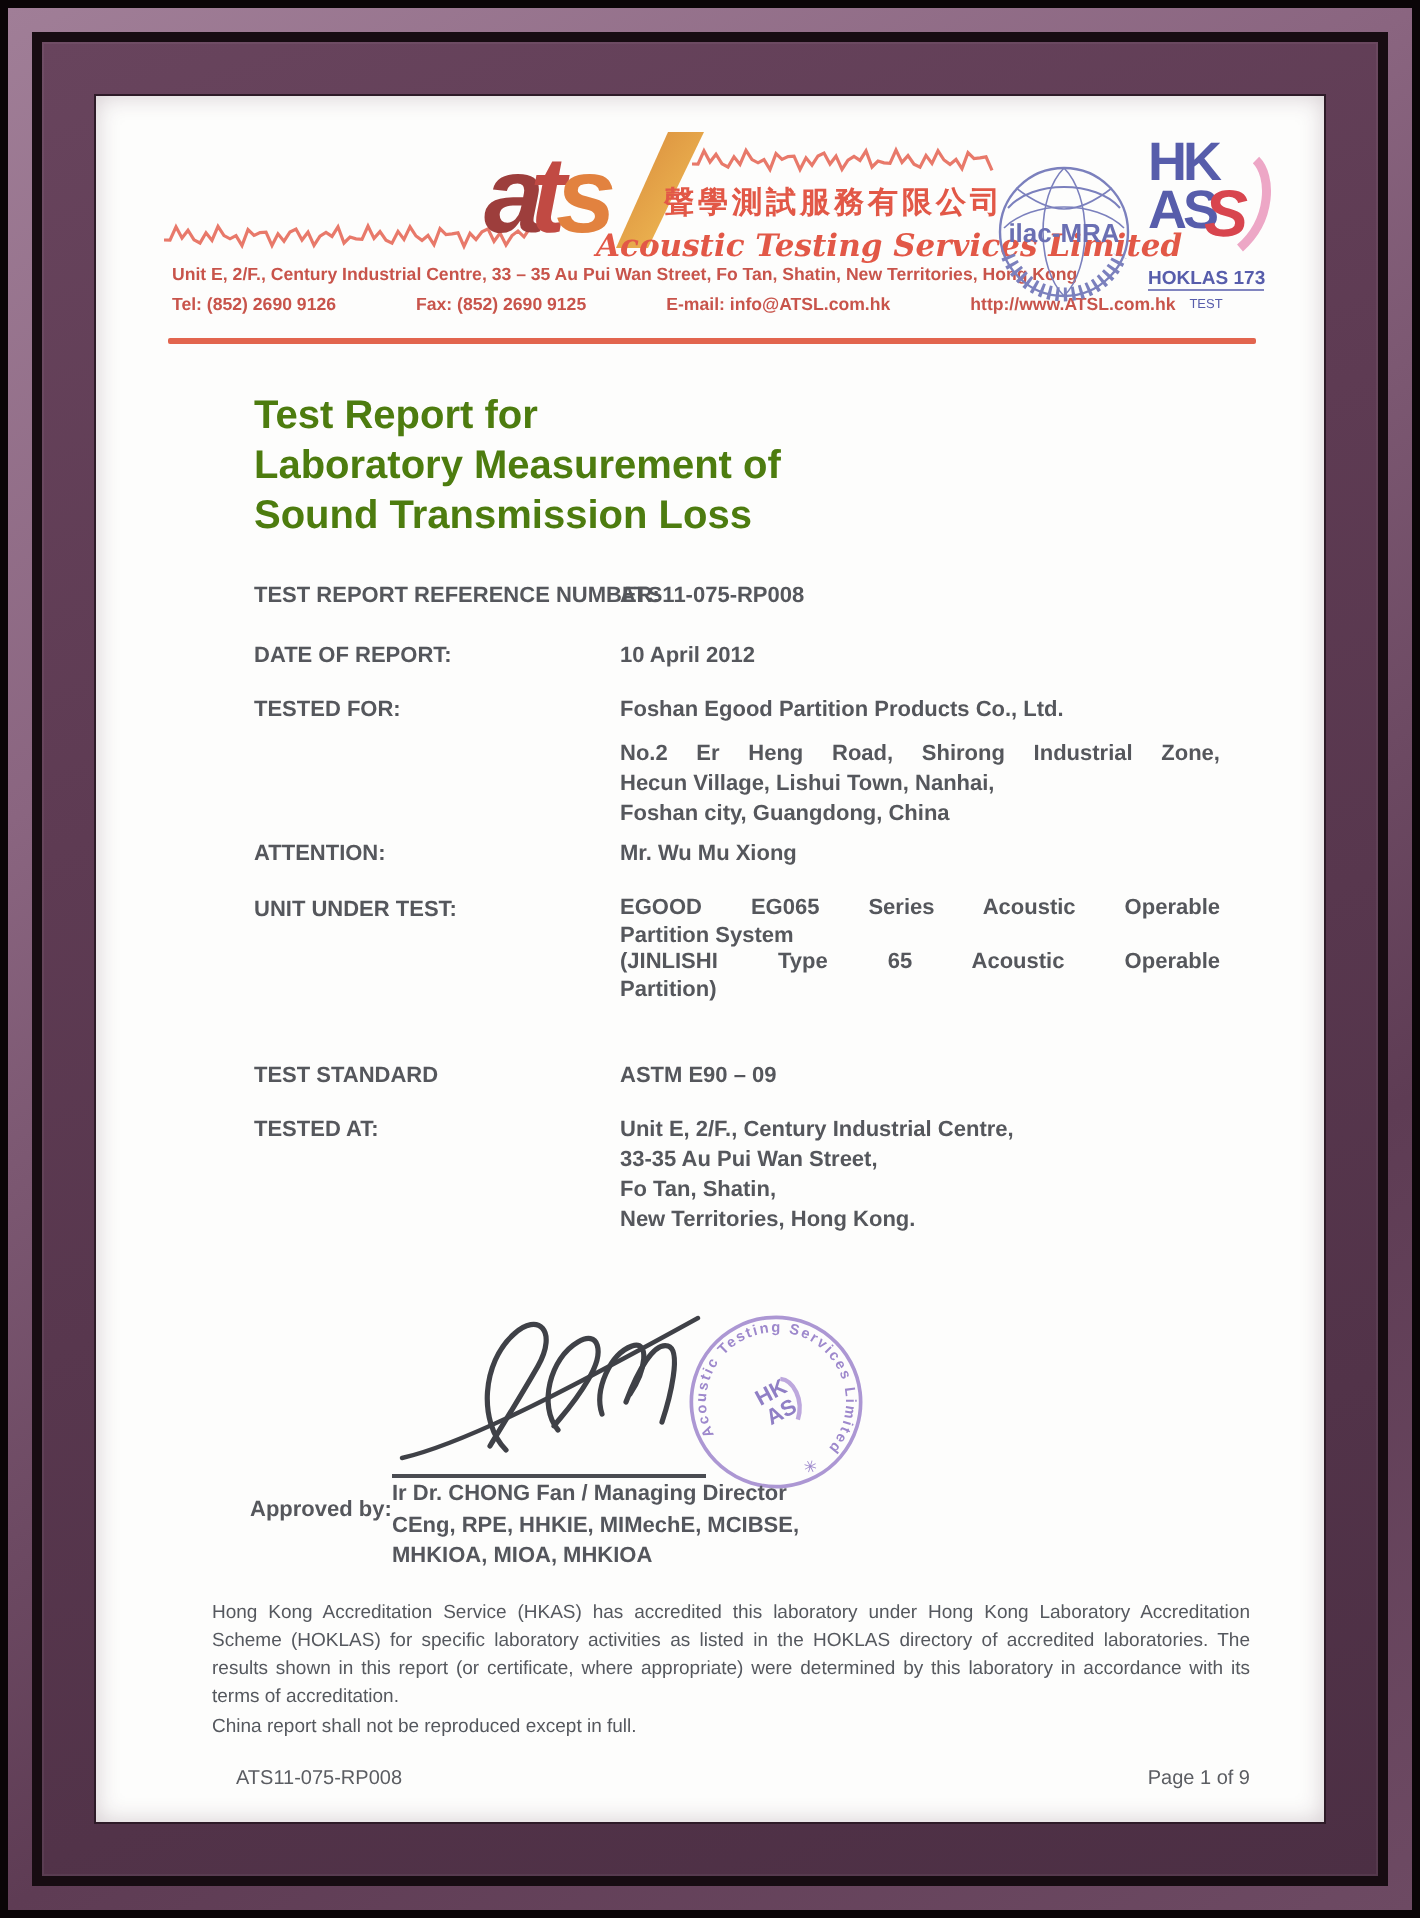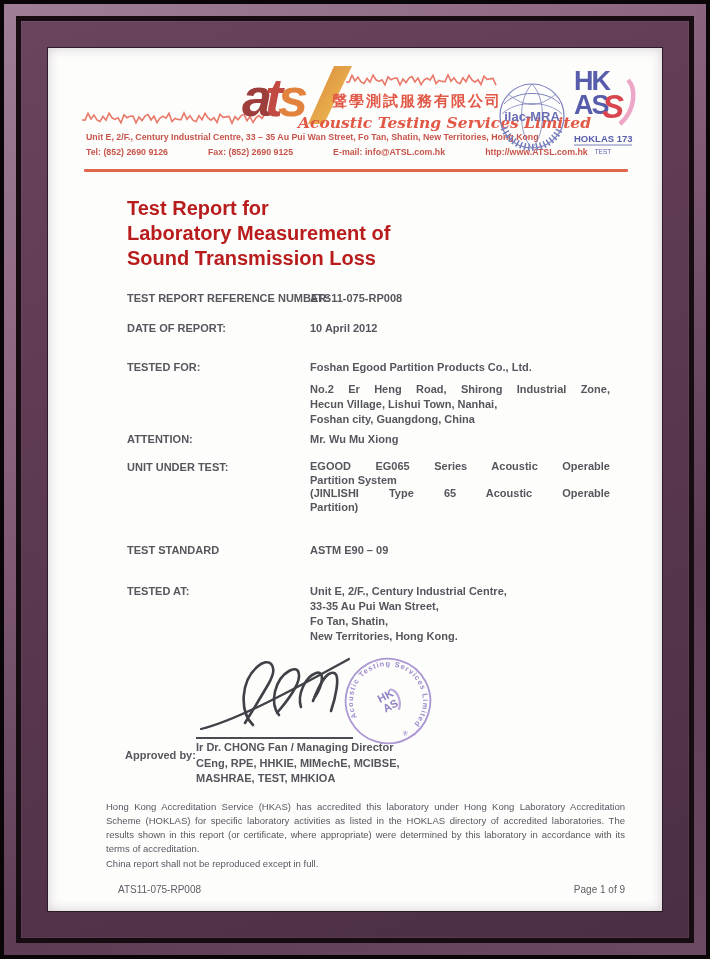--- a/index.html
+++ b/index.html
@@ -21,29 +21,29 @@
   }
   .abs{position:absolute;}
   
   .zig{stroke:#e8796a;stroke-width:1.6;fill:none;}
   .company-zh{font-size:15px;font-weight:bold;color:#e25847;letter-spacing:2px;white-space:nowrap;text-align:right;}
   .company-en{font-family:"DejaVu Serif", serif;font-style:italic;font-weight:bold;font-size:15.5px;color:#e25847;white-space:nowrap;}
   .addr{font-size:8.8px;font-weight:bold;color:#c8544b;white-space:nowrap;}
   .contact{display:flex;gap:16px;font-size:8.8px;font-weight:bold;color:#c8544b;white-space:nowrap;}
   .red-rule{background:#e2654e;border-radius:1px;}
   
-  .title{font-size:20px;font-weight:bold;color:#b91c1c;line-height:25px;}
+  .title{font-size:20px;font-weight:bold;color:#4d7c0f;line-height:25px;}
   
   .fields{position:absolute;left:79px;top:243px;width:500px;}
   .frow{display:flex;line-height:15px;}
   .frow .lbl{width:183px;flex:none;font-size:11px;font-weight:bold;color:#55575c;white-space:nowrap;}
   .frow .val{width:300px;font-size:11px;font-weight:bold;color:#55575c;}
   .just{text-align:justify;text-align-last:justify;}
-  .mb15{margin-bottom:15px}.mb12{margin-bottom:24px}.mb7{margin-bottom:7px}.mb5{margin-bottom:5px}
-  .mb13{margin-bottom:13px}.mb29{margin-bottom:29px}.mb10{margin-bottom:26px}
+  .mb15{margin-bottom:15px}.mb12{margin-bottom:12px}.mb7{margin-bottom:7px}.mb5{margin-bottom:5px}
+  .mb13{margin-bottom:13px}.mb29{margin-bottom:29px}.mb10{margin-bottom:12px}
   .lh13 .val div{line-height:13.5px;}
   
   .approve-label{font-size:11px;font-weight:bold;color:#55575c;}
   .sig-line{border-top:2px solid #4a4c52;}
   .sig-name{font-size:11px;font-weight:bold;color:#54565c;line-height:15.5px;}
   .stamp{opacity:0.85;}
   
   .acc-note{font-size:9.5px;line-height:14px;color:#55585e;text-align:justify;}
   .rep-note{font-size:9.5px;color:#55585e;}
   .foot-row{display:flex;justify-content:space-between;font-size:10px;color:#5b5d62;}
@@ -201,21 +201,21 @@
       <path d="M106,64 C102,52 110,34 121,30 C130,27 128,42 120,54"></path>
       <path d="M118,58 C124,42 132,28 139,30 C146,32 140,56 136,68"></path>
     </g>
   </svg>
 
   <div class="abs approve-label" style="left:77px;top:701px;">Approved by:</div>
   <div class="abs sig-line" style="left:148px;top:689px;width:157px;"></div>
   <div class="abs sig-name" style="left:148px;top:692px;">
     <div>Ir Dr. CHONG Fan / Managing Director</div>
     <div>CEng, RPE, HHKIE, MIMechE, MCIBSE,</div>
-    <div>MASHRAE, TEST, MHKIOA</div>
+    <div>MHKIOA, MIOA, MHKIOA</div>
   </div>
 
   <div class="abs acc-note" style="left:58px;top:752px;width:519px;">Hong Kong Accreditation Service (HKAS) has accredited this laboratory under Hong Kong Laboratory Accreditation Scheme (HOKLAS) for specific laboratory activities as listed in the HOKLAS directory of accredited laboratories. The results shown in this report (or certificate, where appropriate) were determined by this laboratory in accordance with its terms of accreditation.</div>
   <div class="abs rep-note" style="left:58px;top:810px;">China report shall not be reproduced except in full.</div>
   <div class="abs foot-row" style="left:58px;top:836px;width:519px;">
     <span style="padding-left:12px;">ATS11-075-RP008</span>
     <span>Page 1 of 9</span>
   </div>
 
 </div>

